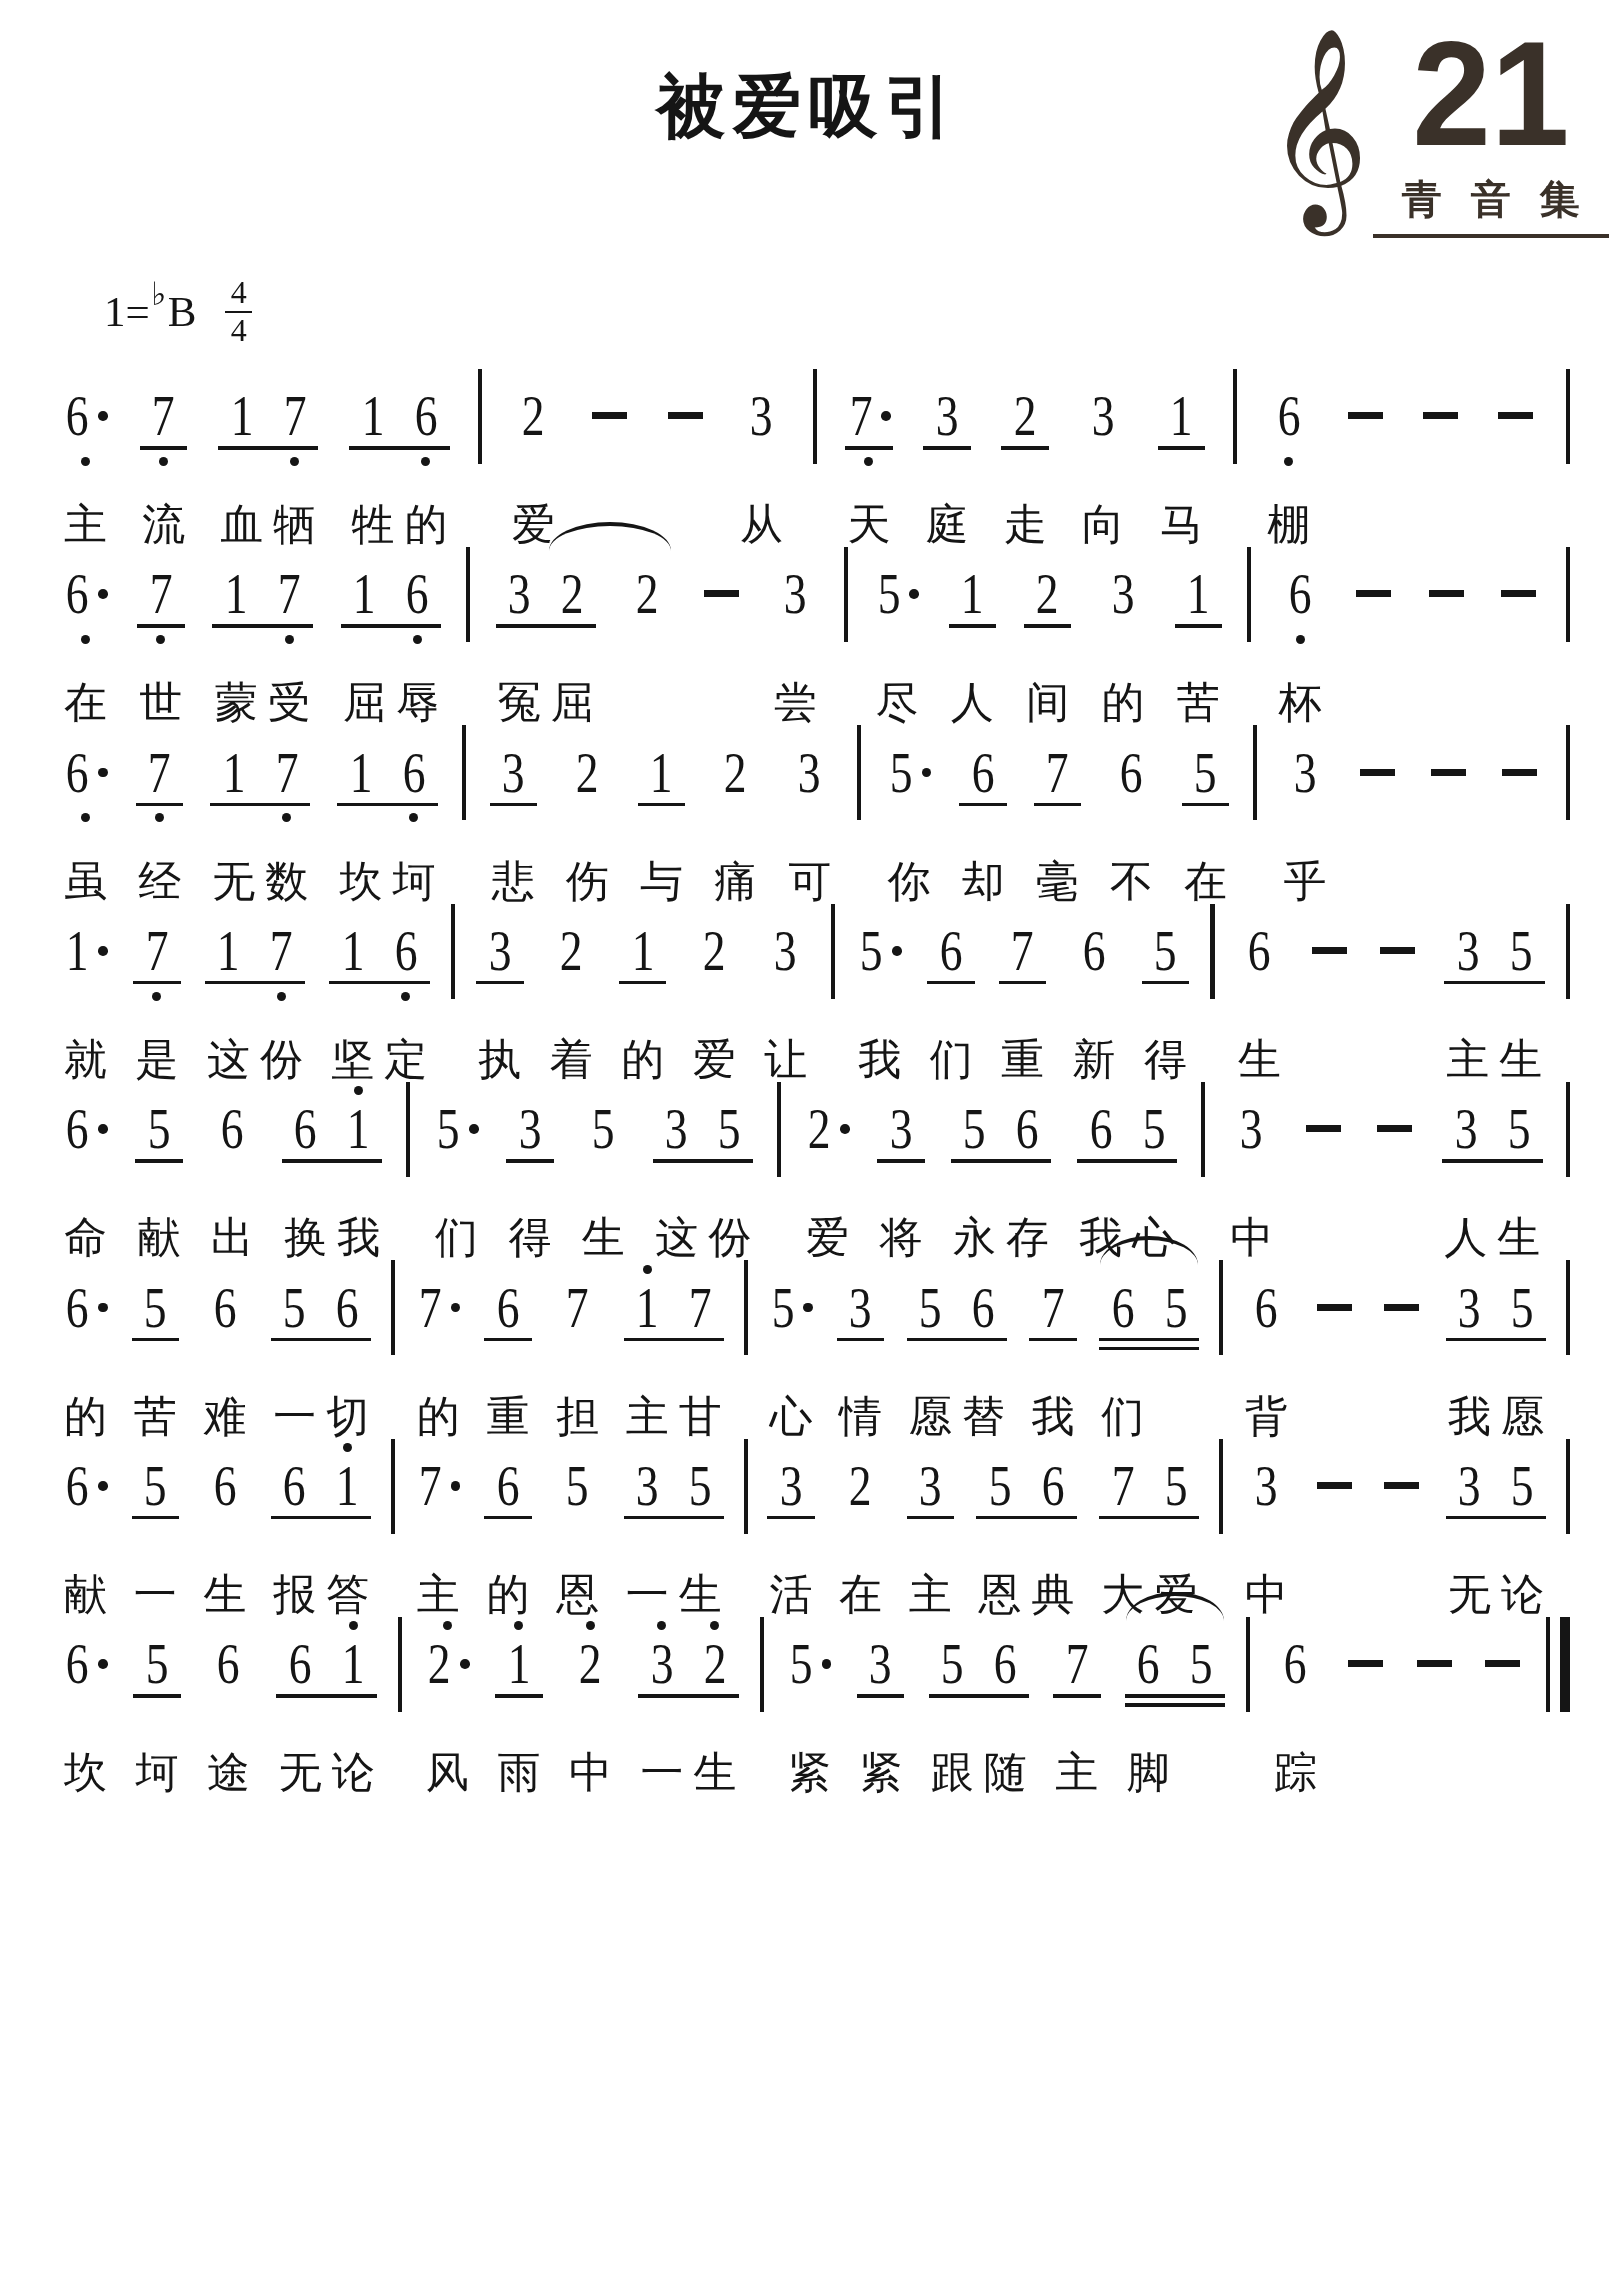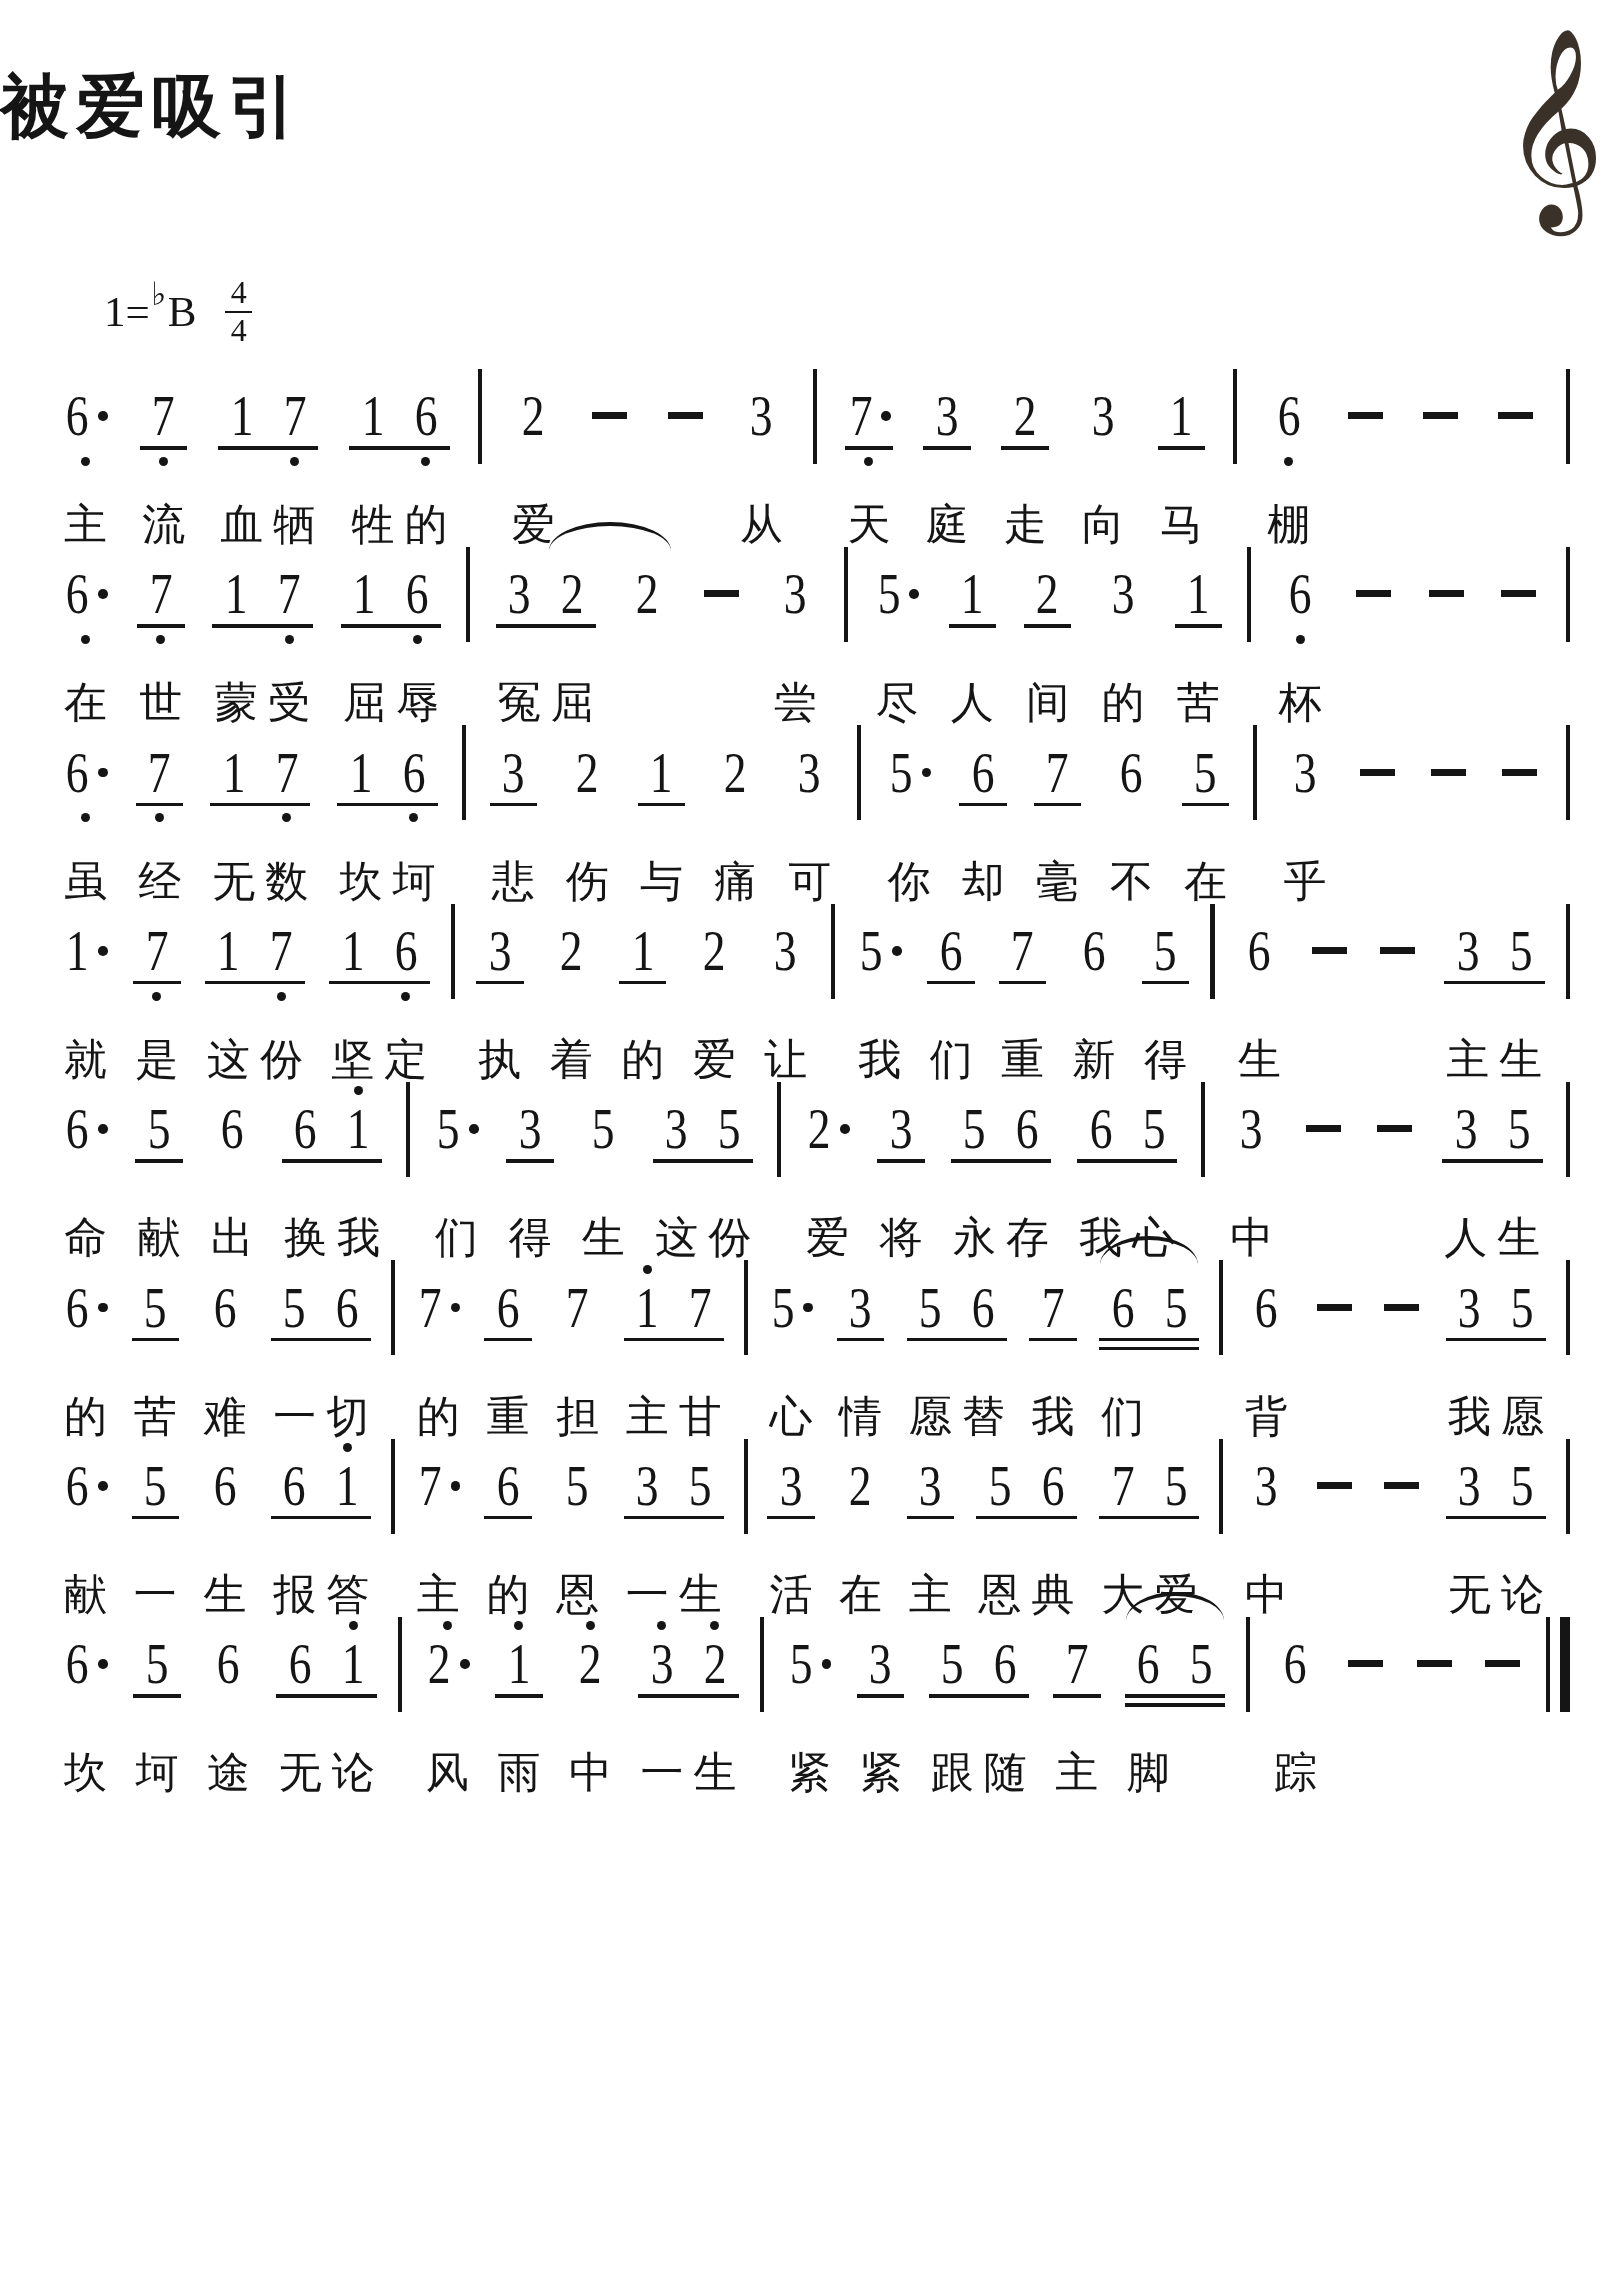--- a/index.html
+++ b/index.html
@@ -1,19 +1,19 @@
 <!DOCTYPE html>
 <html style="font-size:11px"><head>
 <meta charset="utf-8">
 <style>
   html,body{margin:0;padding:0;background:#fff;color:#151515;}
   .page{position:relative;width:1617px;height:2284px;background:#fff;overflow:hidden;
         font-family:"Liberation Serif",serif;}
   
-  .title{position:absolute;top:61px;left:0;right:0;text-align:left;
+  .title{position:absolute;top:61px;left:0;right:0;text-align:center;
          font-size:69px;font-weight:bold;letter-spacing:7px;}
   .badge{position:absolute;top:19.3px;right:8.3px;display:flex;align-items:flex-start;}
   .clef{font-family:"DejaVu Sans",sans-serif;font-size:173px;line-height:214px;
         color:#3a3129;margin-right:4.1px;}
   .badge-col{display:flex;flex-direction:column;align-items:center;}
   .num21{font-family:"Liberation Sans",sans-serif;font-size:149px;line-height:149px;
          font-weight:900;color:#3a3129;transform:scaleX(.95);}
   .collection{font-family:"Liberation Sans",sans-serif;font-size:40px;font-weight:bold;
               color:#3a3129;letter-spacing:29px;padding:4.1px 0 7px 29px;
               border-bottom:4.1px solid #3a3129;}
@@ -54,20 +54,24 @@
 </style>
 </head>
 <body>
 
 <div class="page">
 
   <div class="title">被爱吸引</div>
 
   <div class="badge">
     <span class="clef">𝄞</span>
+    <span class="badge-col">
+      <span class="num21">21</span>
+      <span class="collection">青音集</span>
+    </span>
   </div>
 
   <div class="keysig">
     <span>1=</span>
       <span class="flat">♭</span>
       <span>B</span>
     <span class="frac">
       <span class="ft">4</span>
       <span class="fb">4</span>
     </span>

